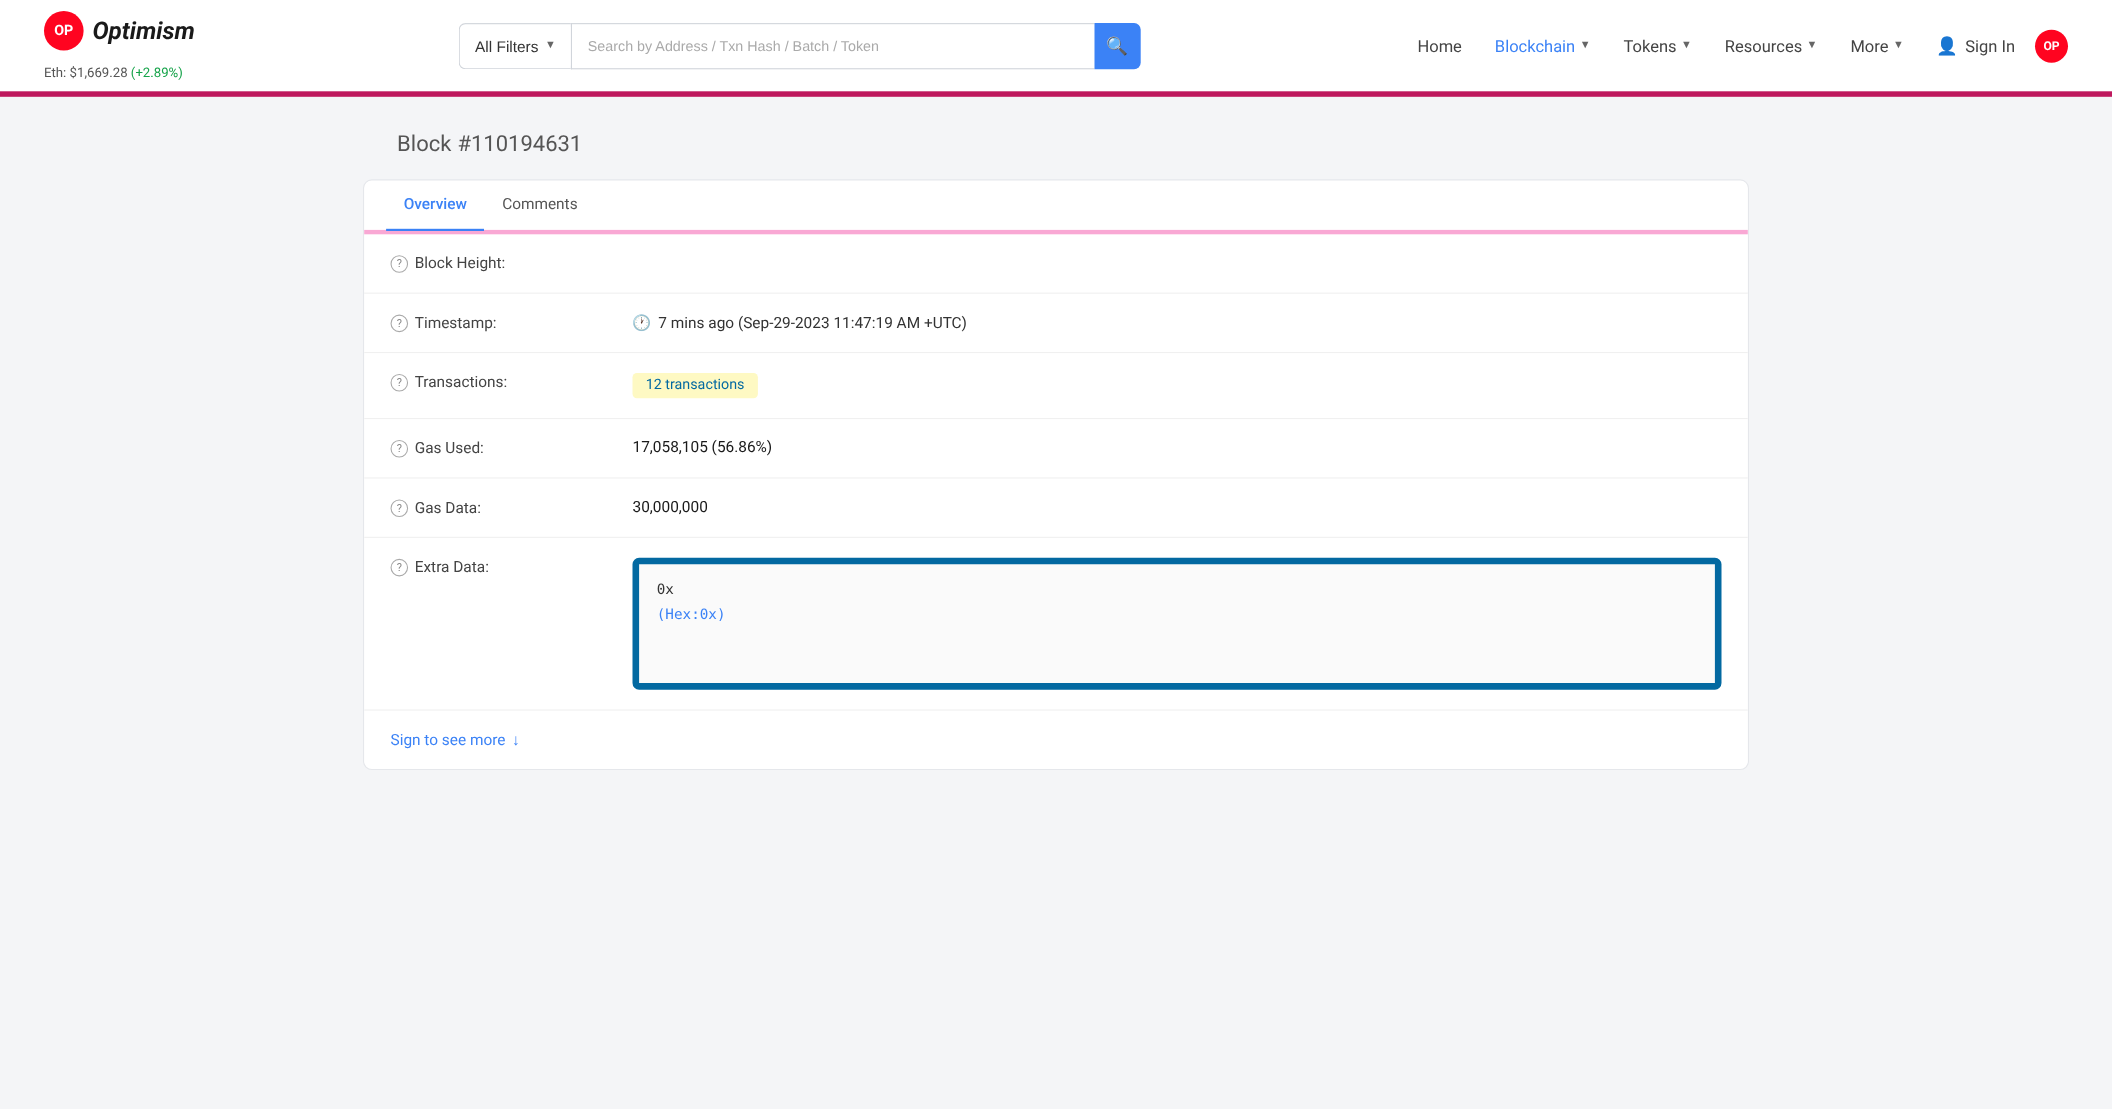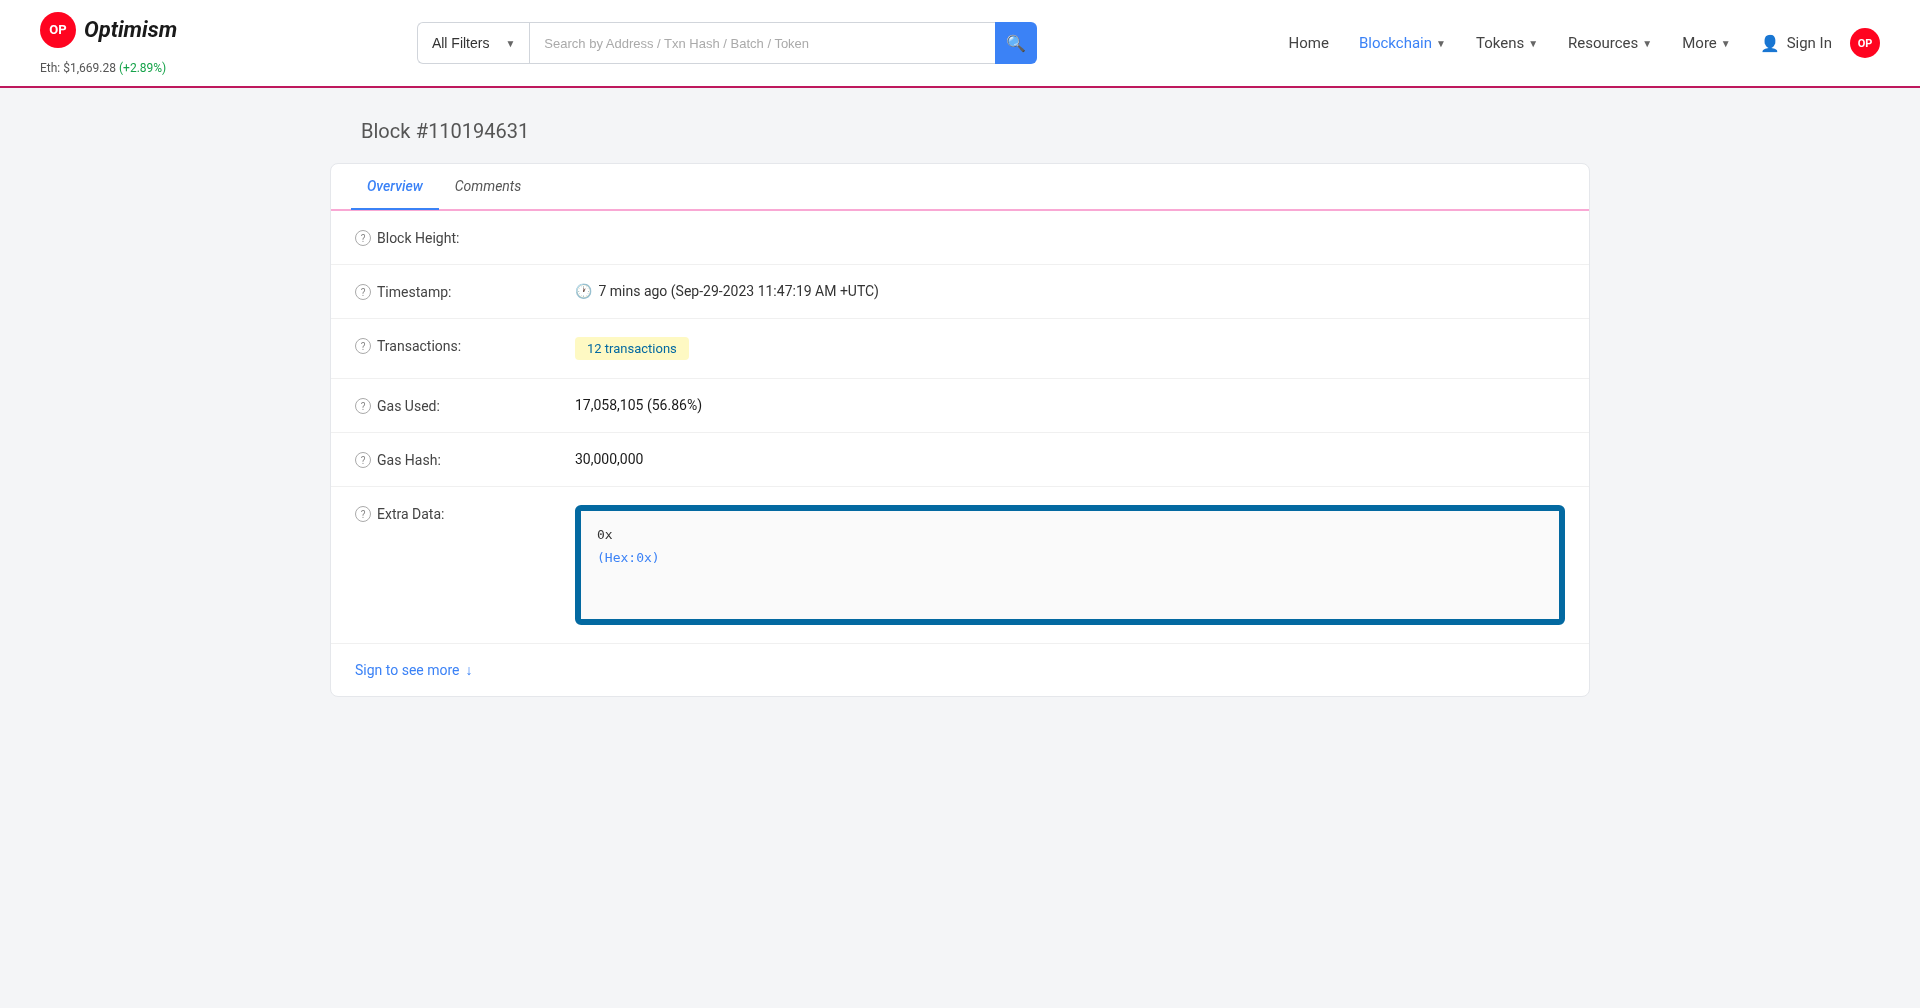--- a/index.html
+++ b/index.html
@@ -5,21 +5,21 @@
     * { box-sizing: border-box; margin: 0; padding: 0; }
     body {
       font-family: -apple-system, BlinkMacSystemFont, 'Segoe UI', Roboto, sans-serif;
       background: #f4f5f7;
       color: #333;
       font-size: 14px;
     }
     
     .header {
       background: #fff;
-      border-bottom: 2px solid #be185d;
+      border-bottom: 5px solid #be185d;
       padding: 0 40px;
       height: 88px;
       display: flex;
       align-items: center;
       justify-content: space-between;
       position: relative;
     }
     .header-left {
       display: flex;
       flex-direction: column;
@@ -61,21 +61,21 @@
       display: flex;
       align-items: center;
       gap: 0;
       flex: 1;
       max-width: 620px;
       margin: 0 40px;
     }
     .filter-btn {
       display: flex;
       align-items: center;
-      gap: 16px;
+      gap: 6px;
       padding: 8px 14px;
       border: 1px solid #d1d5db;
       border-right: none;
       border-radius: 6px 0 0 6px;
       background: #fff;
       cursor: pointer;
       font-size: 14px;
       color: #333;
       white-space: nowrap;
       height: 42px;
@@ -169,23 +169,22 @@
     
     .card {
       background: #fff;
       border: 1px solid #e5e7eb;
       border-radius: 8px;
       overflow: hidden;
     }
     
     .tabs {
       display: flex;
-      border-bottom: 2px solid #f9a8d4;
+      border-bottom: 4px solid #f9a8d4;
       padding: 0 20px;
-      font-style: italic;
     }
     .tab {
       padding: 14px 16px;
       cursor: pointer;
       font-size: 14px;
       color: #555;
       border-bottom: 2px solid transparent;
       margin-bottom: -1px;
     }
     .tab.active {
@@ -395,21 +394,21 @@
         <span>Gas Used:</span>
       </div>
       <div class="detail-value">
         <span>17,058,105 (56.86%)</span>
       </div>
     </div>
 
     <div class="detail-row">
       <div class="detail-label">
         <div class="help-icon">?</div>
-        <span>Gas Hash:</span>
+        <span>Gas Data:</span>
       </div>
       <div class="detail-value">
         <span>30,000,000</span>
       </div>
     </div>
 
     <div class="detail-row">
       <div class="detail-label">
         <div class="help-icon">?</div>
         <span>Extra Data:</span>

